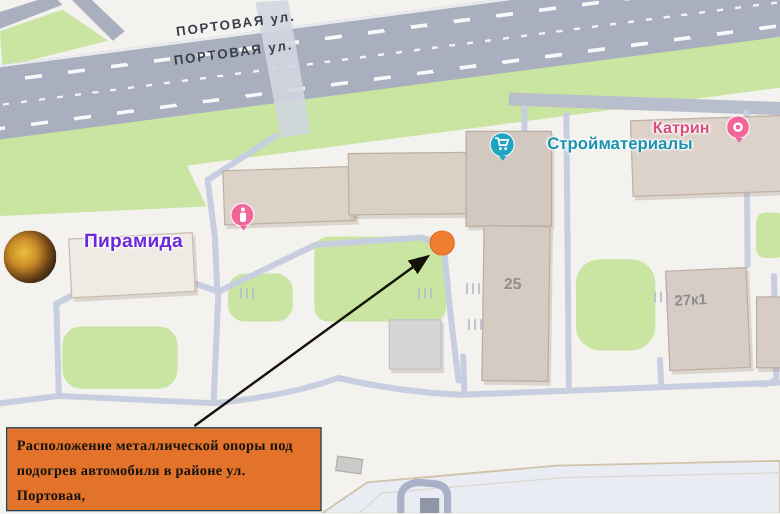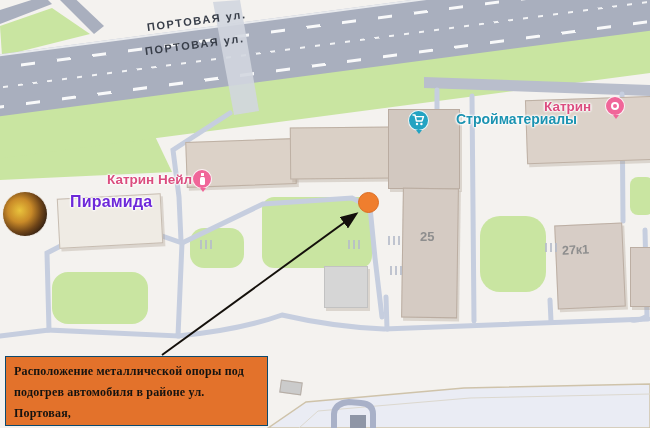--- a/index.html
+++ b/index.html
@@ -126,21 +126,20 @@
   <div class="tick" style="left:388px;top:236px;"></div>
   <div class="tick" style="left:390px;top:266px;"></div>
   <div class="tick" style="left:545px;top:243px;"></div>
 
   <span class="bld-label" style="left:420px;top:229px;font-size:13px;">25</span>
   <span class="bld-label" style="left:562px;top:243px;font-size:12.5px;transform:rotate(-3deg);">27к1</span>
 
   <span class="road-label" style="left:147px;top:21px;">ПОРТОВАЯ ул.</span>
   <span class="road-label" style="left:145px;top:45px;">ПОРТОВАЯ ул.</span>
 
-  <span class="poi-label" style="left:107px;top:172px;font-size:13.5px;color:#DB4D7F;">Катрин Нейл</span>
   <div class="pin pink" style="left:192px;top:169px;">
     <div class="np-bottle"></div>
   </div>
 
   <div class="avatar"></div>
   <span class="poi-label" style="left:70px;top:193px;font-size:16px;color:#6d28d9;letter-spacing:.2px;">Пирамида</span>
 
   <div class="pin teal" style="left:408px;top:110px;width:21px;height:21px;">
     <svg width="13" height="13" viewBox="0 0 13 13" style="position:absolute;left:3px;top:3px;">
       <path d="M1,1 L3,1 L4.4,7 L10,7 L11.5,2.6 L3.6,2.6" fill="none" stroke="#fff" stroke-width="1.4" stroke-linecap="round" stroke-linejoin="round"></path>

